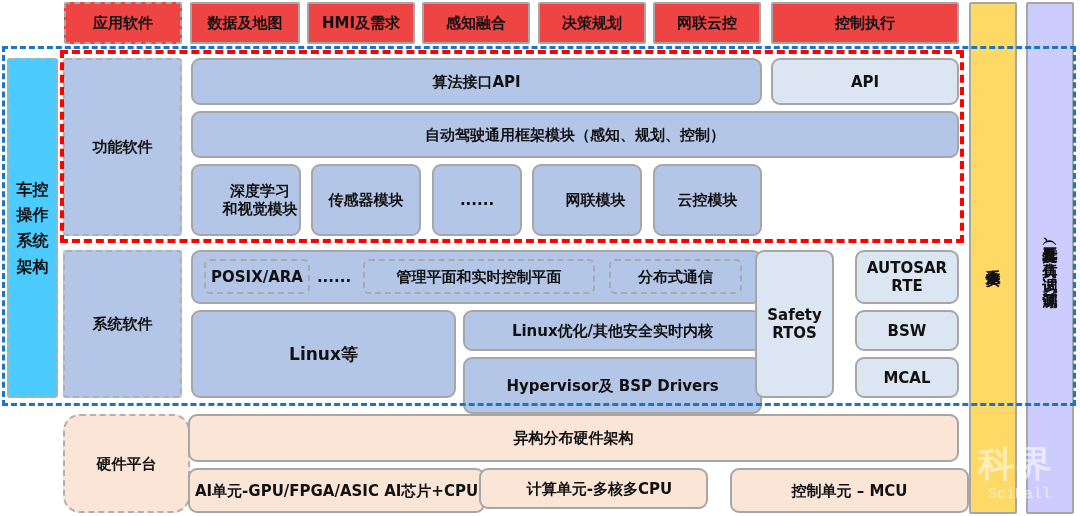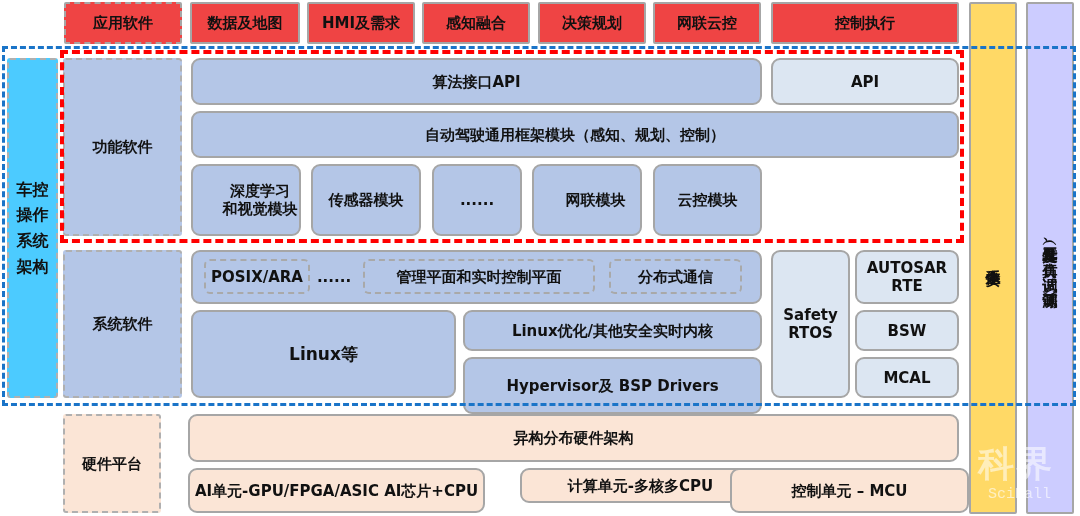--- a/index.html
+++ b/index.html
@@ -118,45 +118,45 @@
 <div class="box blue rnd" style="left:191px;top:310px;width:265px;height:88px;font-size:17px;">
     <span>Linux等</span>
   </div>
 <div class="box blue rnd" style="left:463px;top:310px;width:299px;height:41px;">
     <span>Linux优化/其他安全实时内核</span>
   </div>
 <div class="box blue rnd" style="left:463px;top:357px;width:299px;height:57px;">
     <span>Hypervisor及 BSP Drivers</span>
   </div>
 
-<div class="box lblue rnd" style="left:771px;top:250px;width:79px;height:148px;flex-direction:column;">
+<div class="box lblue rnd" style="left:755px;top:250px;width:79px;height:148px;flex-direction:column;">
   <span>Safety</span>
   <span>RTOS</span>
 </div>
 <div class="box lblue rnd" style="left:855px;top:250px;width:104px;height:54px;flex-direction:column;">
   <span>AUTOSAR</span>
   <span>RTE</span>
 </div>
 <div class="box lblue rnd" style="left:855px;top:310px;width:104px;height:41px;">
     <span>BSW</span>
   </div>
 <div class="box lblue rnd" style="left:855px;top:357px;width:104px;height:41px;">
     <span>MCAL</span>
   </div>
 
-<div class="box peach dashgray" style="left:63px;top:414px;width:98px;height:99px;">
+<div class="box peach dashgray" style="left:63px;top:414px;width:127px;height:99px;border-radius:17px;">
     <span>硬件平台</span>
   </div>
 <div class="box peach rnd" style="left:188px;top:414px;width:771px;height:48px;">
     <span>异构分布硬件架构</span>
   </div>
 <div class="box peach rnd" style="left:188px;top:468px;width:297px;height:45px;">
     <span>AI单元-GPU/FPGA/ASIC AI芯片+CPU</span>
   </div>
-<div class="box peach rnd" style="left:520px;top:468px;width:229px;height:35px;padding-left:12px;">
+<div class="box peach rnd" style="left:479px;top:468px;width:229px;height:41px;padding-left:12px;">
     <span>计算单元-多核多CPU</span>
   </div>
 <div class="box peach rnd" style="left:730px;top:468px;width:239px;height:45px;">
     <span>控制单元 – MCU</span>
   </div>
 
 <div id="outer-blue"></div>
 <div id="red-frame"></div>
 
 <div class="watermark">科界</div>

